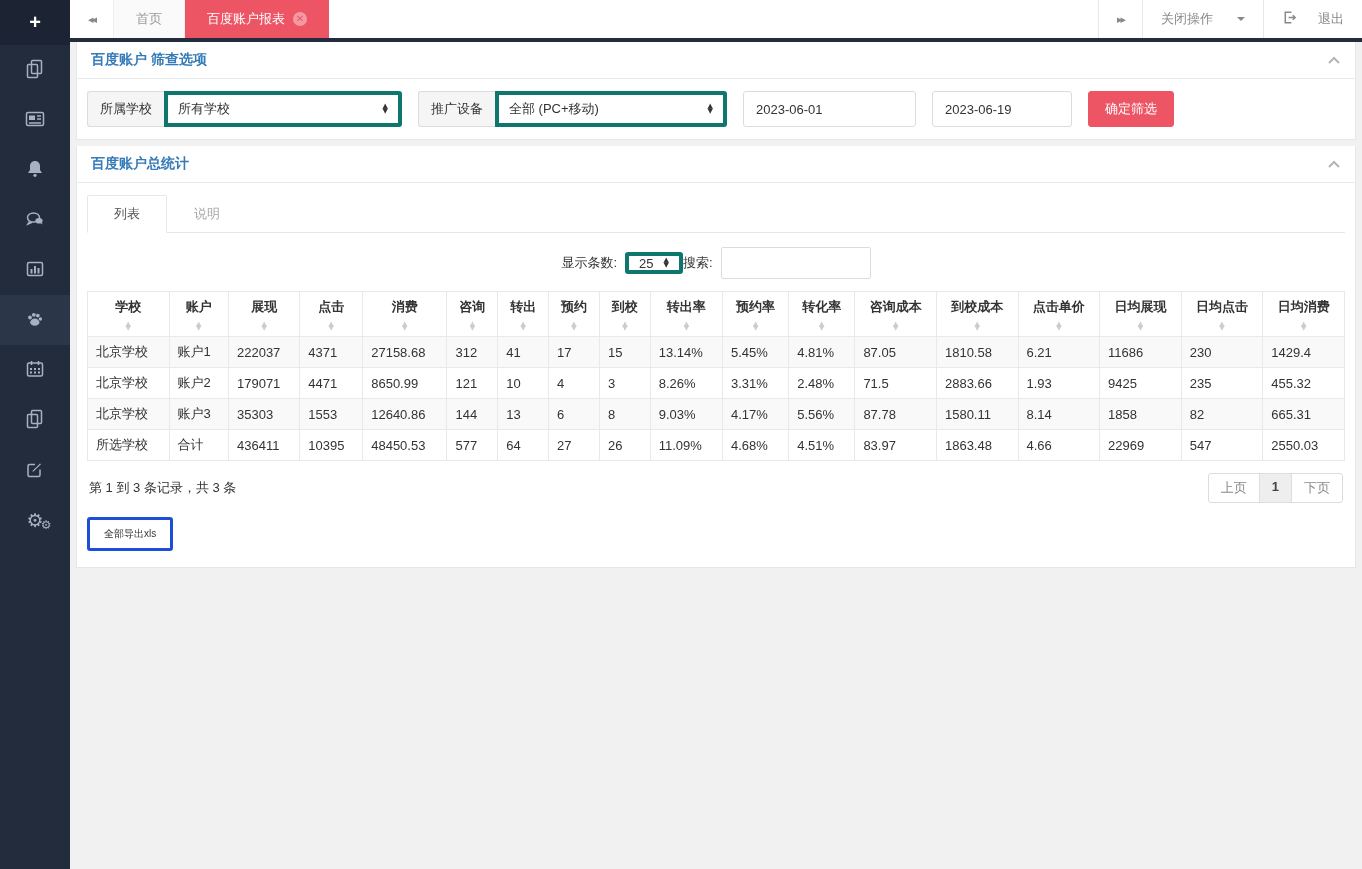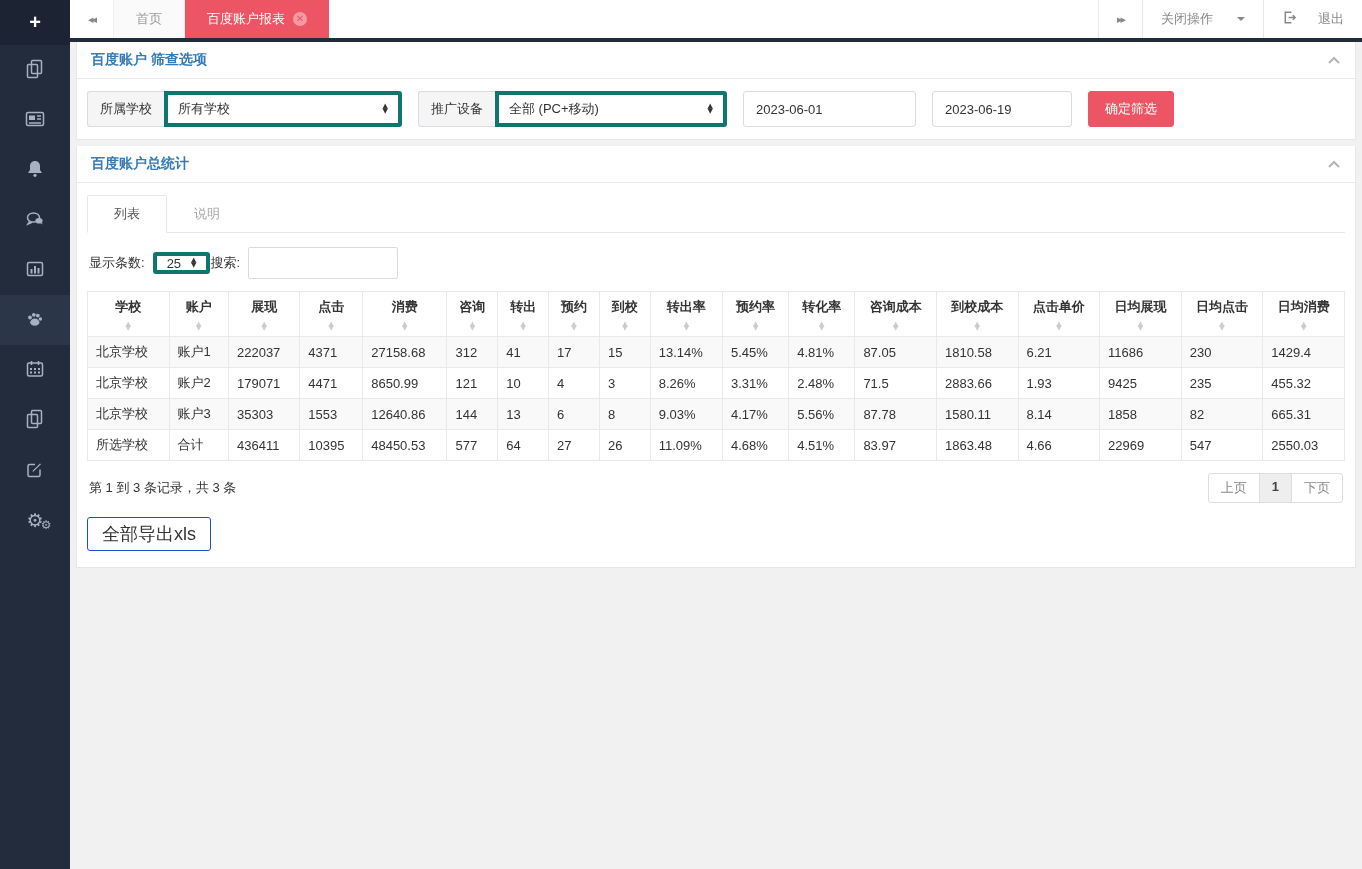--- a/index.html
+++ b/index.html
@@ -59,41 +59,41 @@
   .date-input { height:36px; border:1px solid #d9dce0; border-radius:3px; padding:0 12px; font-size:13px;
                 color:#333; font-family:inherit; }
   .btn-danger { background:#ed5565; color:#fff; border:1px solid #ed5565; border-radius:3px; height:36px;
                 padding:0 16px; font-size:13px; cursor:pointer; font-family:inherit; }
 
   
   .nav-tabs { display:flex; border-bottom:1px solid #e7e7e7; margin-bottom:14px; }
   .nav-tab { padding:9px 26px; color:#a6a6a6; cursor:pointer; border:1px solid transparent; margin-bottom:-1px; }
   .nav-tab.active { background:#fff; color:#555; border-color:#e7e7e7 #e7e7e7 #fff; border-radius:2px 2px 0 0; }
 
-  .table-toolbar { display:flex; align-items:center; justify-content:flex-start; margin:4px 2px 12px; }
+  .table-toolbar { display:flex; align-items:center; justify-content:center; margin:4px 2px 12px; }
   .toolbar-left, .toolbar-right { display:flex; align-items:center; gap:8px; }
   .search-input { width:150px; height:32px; border:1px solid #d9dce0; border-radius:2px; padding:0 8px; font-family:inherit; }
 
   table.data { width:100%; border-collapse:collapse; margin-bottom:12px; }
   table.data th, table.data td { border:1px solid #e7eaec; padding:6px 8px; text-align:left; white-space:nowrap;
                                  height:30px; font-size:13px; }
   table.data th { font-weight:bold; }
   table.data tbody tr:nth-child(odd) { background:#f9f9f9; }
   th .th-inner { display:flex; align-items:center; justify-content:space-between; gap:6px;flex-direction:column; }
   .sort-icons { display:flex; flex-direction:column; line-height:4px; font-size:7px; color:#ccc;
                 font-family:"DejaVu Sans",sans-serif; }
 
   .table-footer { display:flex; align-items:center; justify-content:space-between; margin:2px 2px 14px; }
   .pager { display:flex; }
   .pager .pg { border:1px solid #ddd; background:#fff; color:#8a8a8a; padding:5px 12px; cursor:pointer; margin-left:-1px; }
   .pager .pg:first-child { border-radius:3px 0 0 3px; margin-left:0; }
   .pager .pg:last-child { border-radius:0 3px 3px 0; }
   .pager .pg.active { background:#eee; color:#444; font-weight:bold; }
-  .btn-default { background:#fff; border:1px solid #1d4ed8; border-radius:3px; height:34px; padding:0 14px;
-                 font-size:18px; color:#333; cursor:pointer; font-family:inherit; margin-bottom:4px; }
+  .btn-default { background:#fff; border:3px solid #1d4ed8; border-radius:3px; height:34px; padding:0 14px;
+                 font-size:10px; color:#333; cursor:pointer; font-family:inherit; margin-bottom:4px; }
 </style>
 </head>
 <body>
 
 <div class="app">
 
   <aside class="sidebar">
     <div class="nav-header">
       <span>+</span>
     </div>

